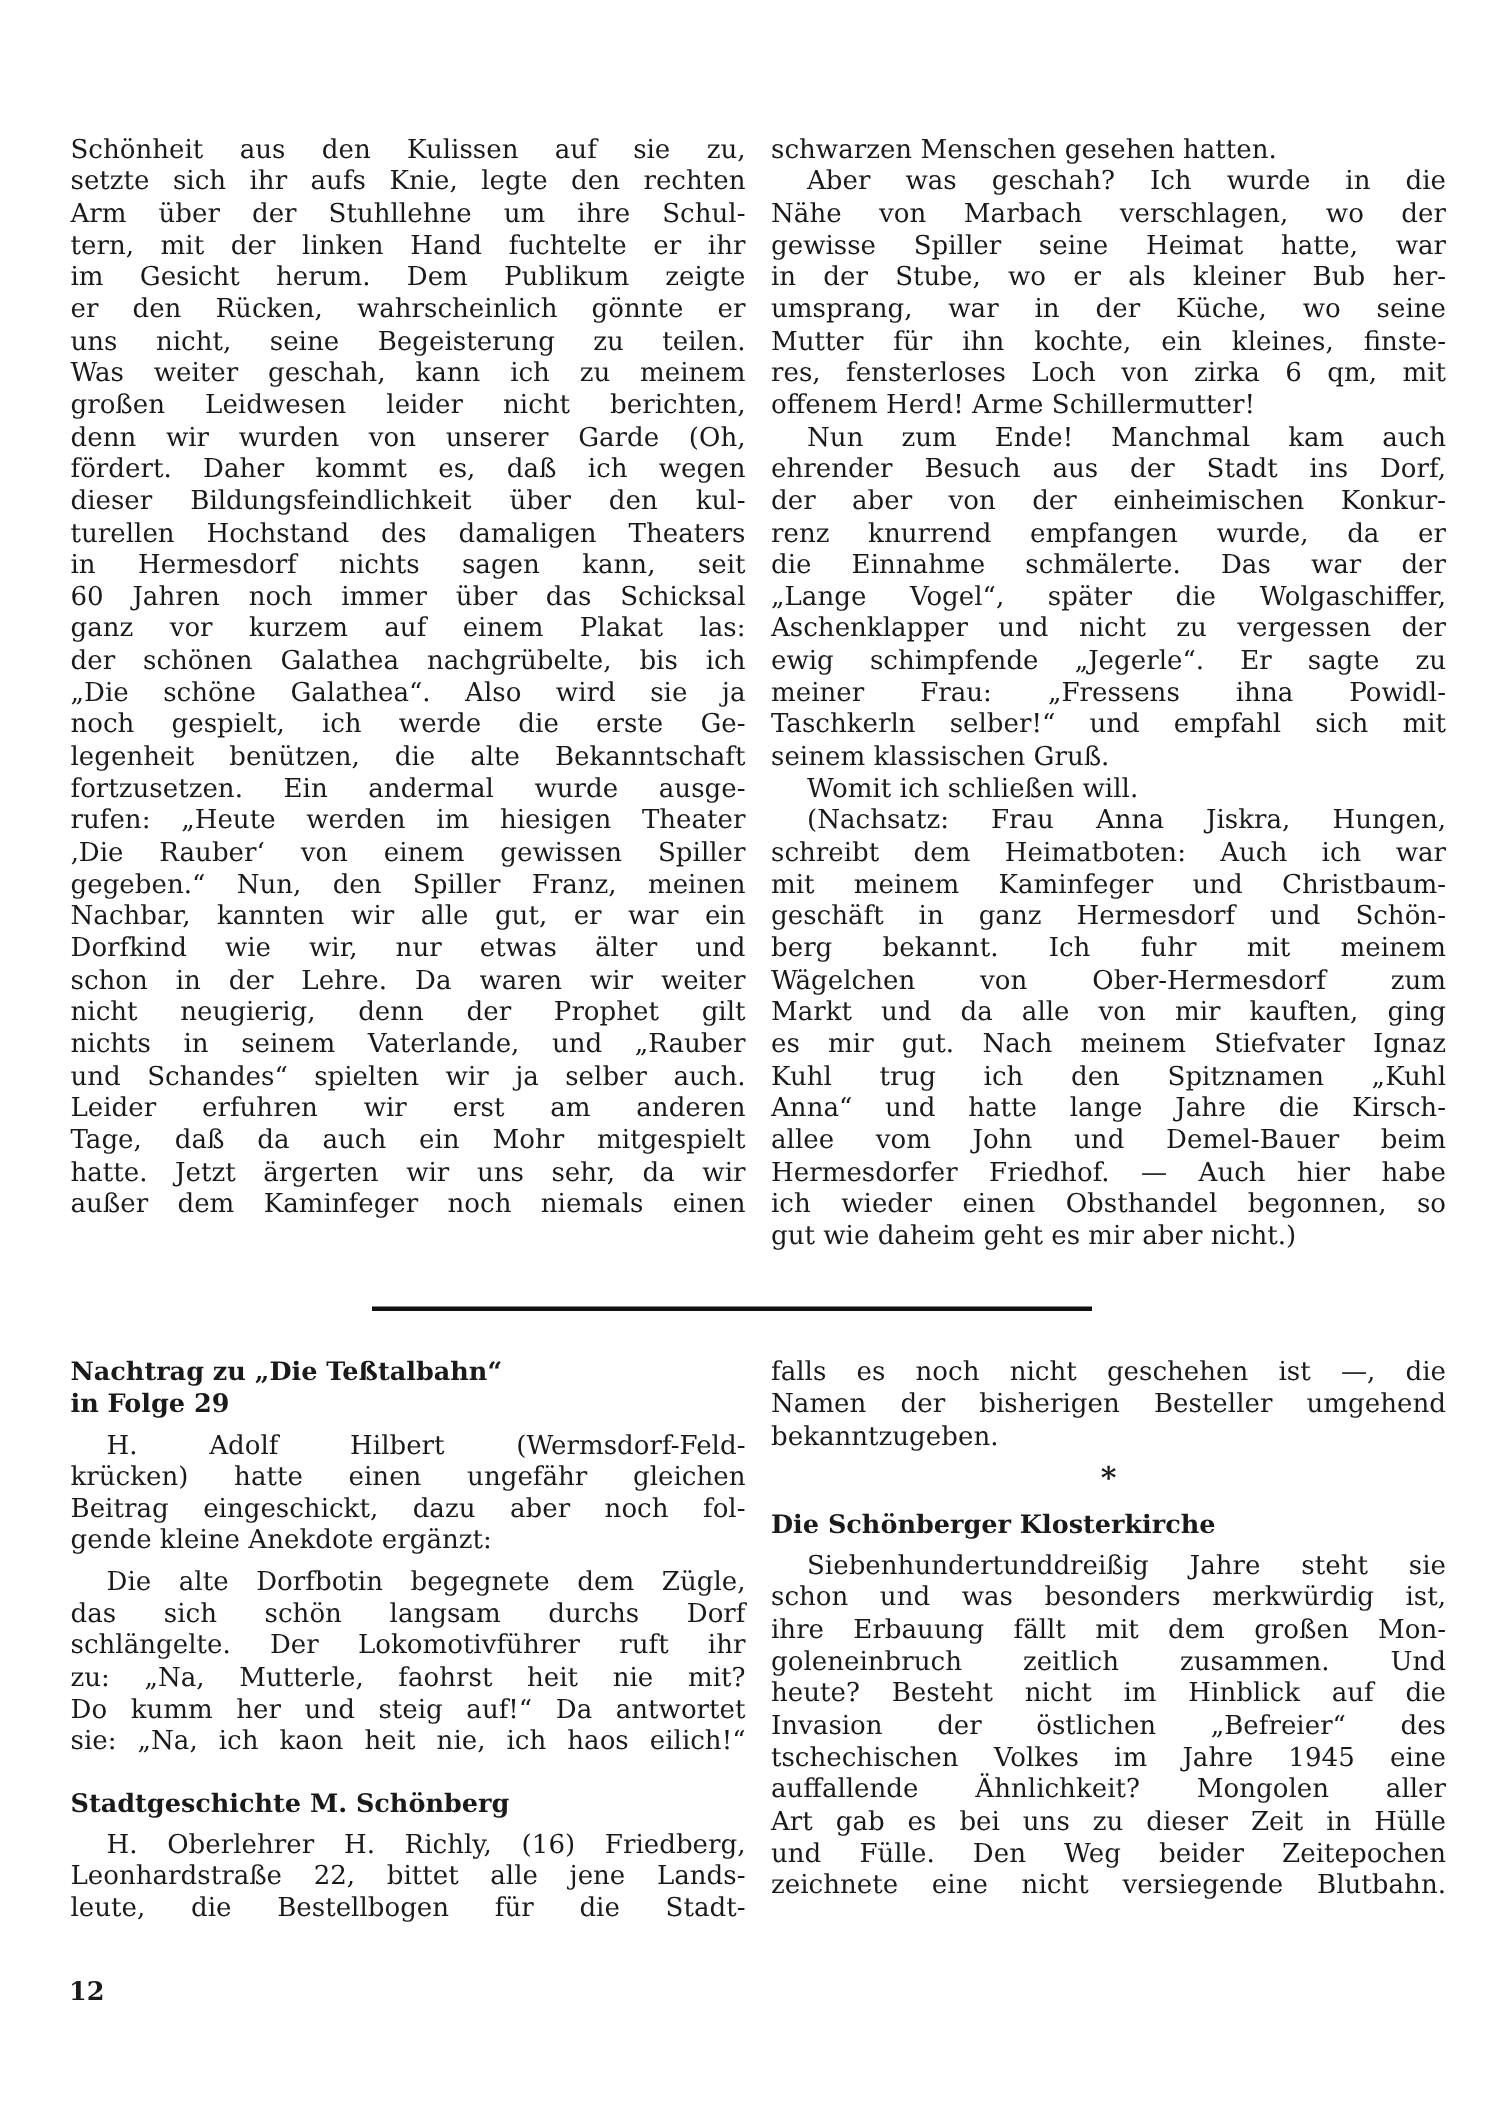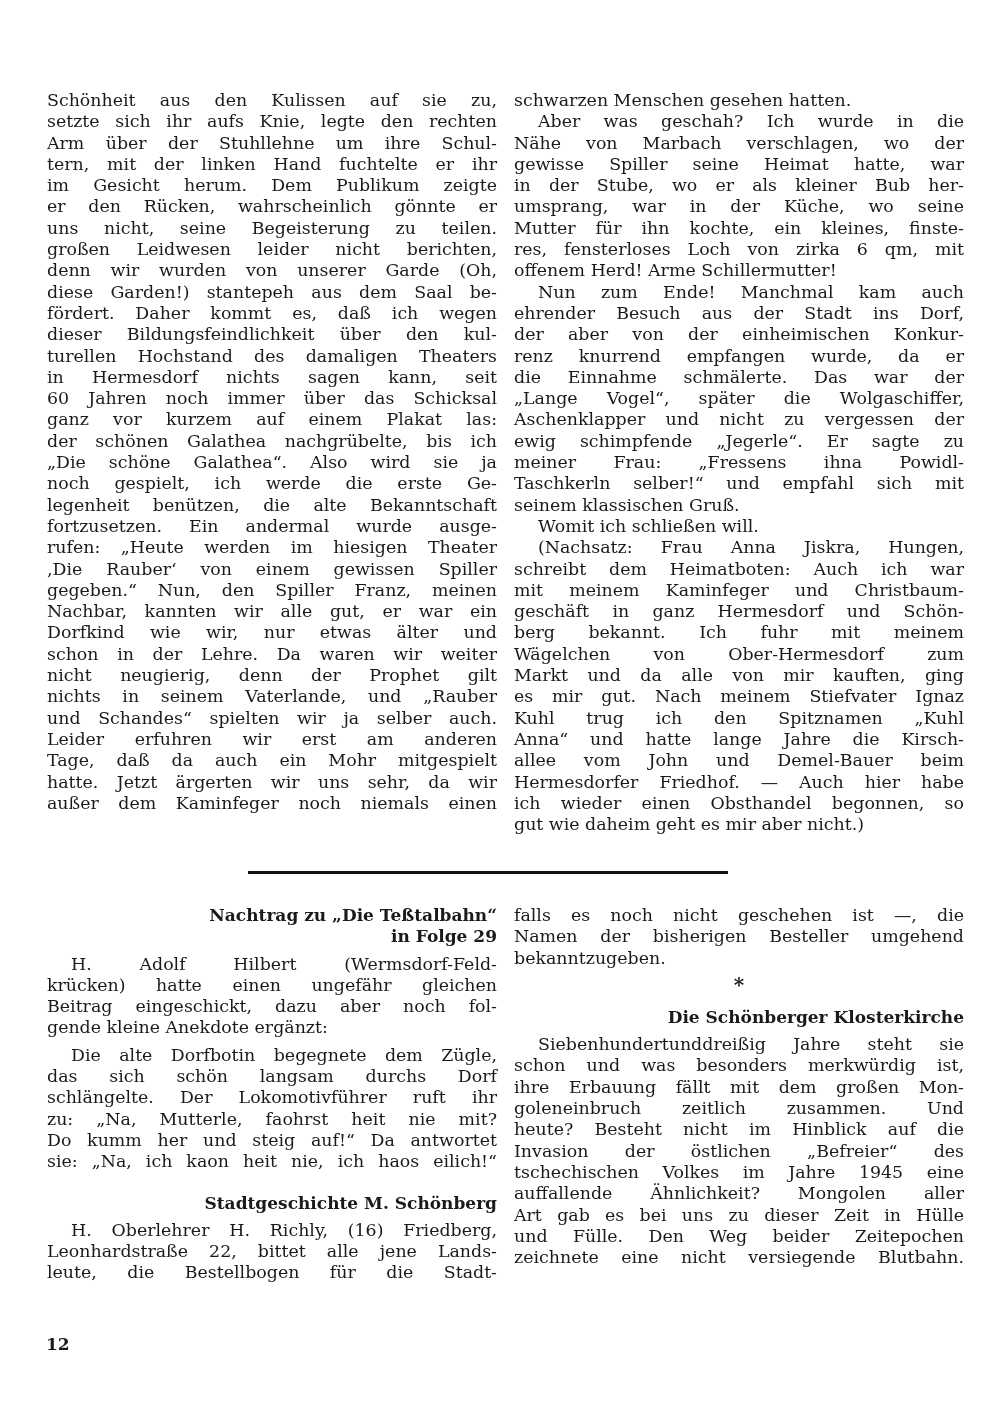--- a/index.html
+++ b/index.html
@@ -17,47 +17,47 @@
     .ind { padding-left: 24px; }
     #col-tl { left: 47px; top: 90px; }
     #col-tr { left: 514px; top: 90px; }
     #col-bl { left: 47px; top: 905px; }
     #col-br { left: 514px; top: 905px; }
     .divider {
       position: absolute; left: 248px; top: 871px; width: 480px; height: 3px;
       background: #111;
     }
     .heading {
-      display: block; text-align: right; font-weight: bold;
+      display: block; text-align: left; font-weight: bold;
       font-size: 17px; line-height: 21.3px; white-space: nowrap;
     }
     .gap { display: block; height: 6px; }
     .gap-lg { display: block; height: 20px; }
     .star { display: block; text-align: center; font-weight: bold; font-size: 20px; line-height: 24px; margin: 4px 0 10px; }
     .page-number {
       position: absolute; left: 46px; top: 1318px;
-      font-weight: bold; font-size: 17px; margin-top: 16px;
+      font-weight: bold; font-size: 17px;
     }
   </style>
 </head>
 <body>
 
 <div>
 
   <div id="col-tl" class="col">
       <span class="line">Schönheit aus den Kulissen auf sie zu,</span>
       <span class="line">setzte sich ihr aufs Knie, legte den rechten</span>
       <span class="line">Arm über der Stuhllehne um ihre Schul-</span>
       <span class="line">tern, mit der linken Hand fuchtelte er ihr</span>
       <span class="line">im Gesicht herum. Dem Publikum zeigte</span>
       <span class="line">er den Rücken, wahrscheinlich gönnte er</span>
       <span class="line">uns nicht, seine Begeisterung zu teilen.</span>
+      <span class="line">Was weiter geschah, kann ich zu meinem</span>
       <span class="line">großen Leidwesen leider nicht berichten,</span>
       <span class="line">denn wir wurden von unserer Garde (Oh,</span>
-      <span class="line">diese Garden!) stantepeh aus dem Saal be-</span>
       <span class="line">fördert. Daher kommt es, daß ich wegen</span>
       <span class="line">dieser Bildungsfeindlichkeit über den kul-</span>
       <span class="line">turellen Hochstand des damaligen Theaters</span>
       <span class="line">in Hermesdorf nichts sagen kann, seit</span>
       <span class="line">60 Jahren noch immer über das Schicksal</span>
       <span class="line">ganz vor kurzem auf einem Plakat las:</span>
       <span class="line">der schönen Galathea nachgrübelte, bis ich</span>
       <span class="line">„Die schöne Galathea“. Also wird sie ja</span>
       <span class="line">noch gespielt, ich werde die erste Ge-</span>
       <span class="line">legenheit benützen, die alte Bekanntschaft</span>

